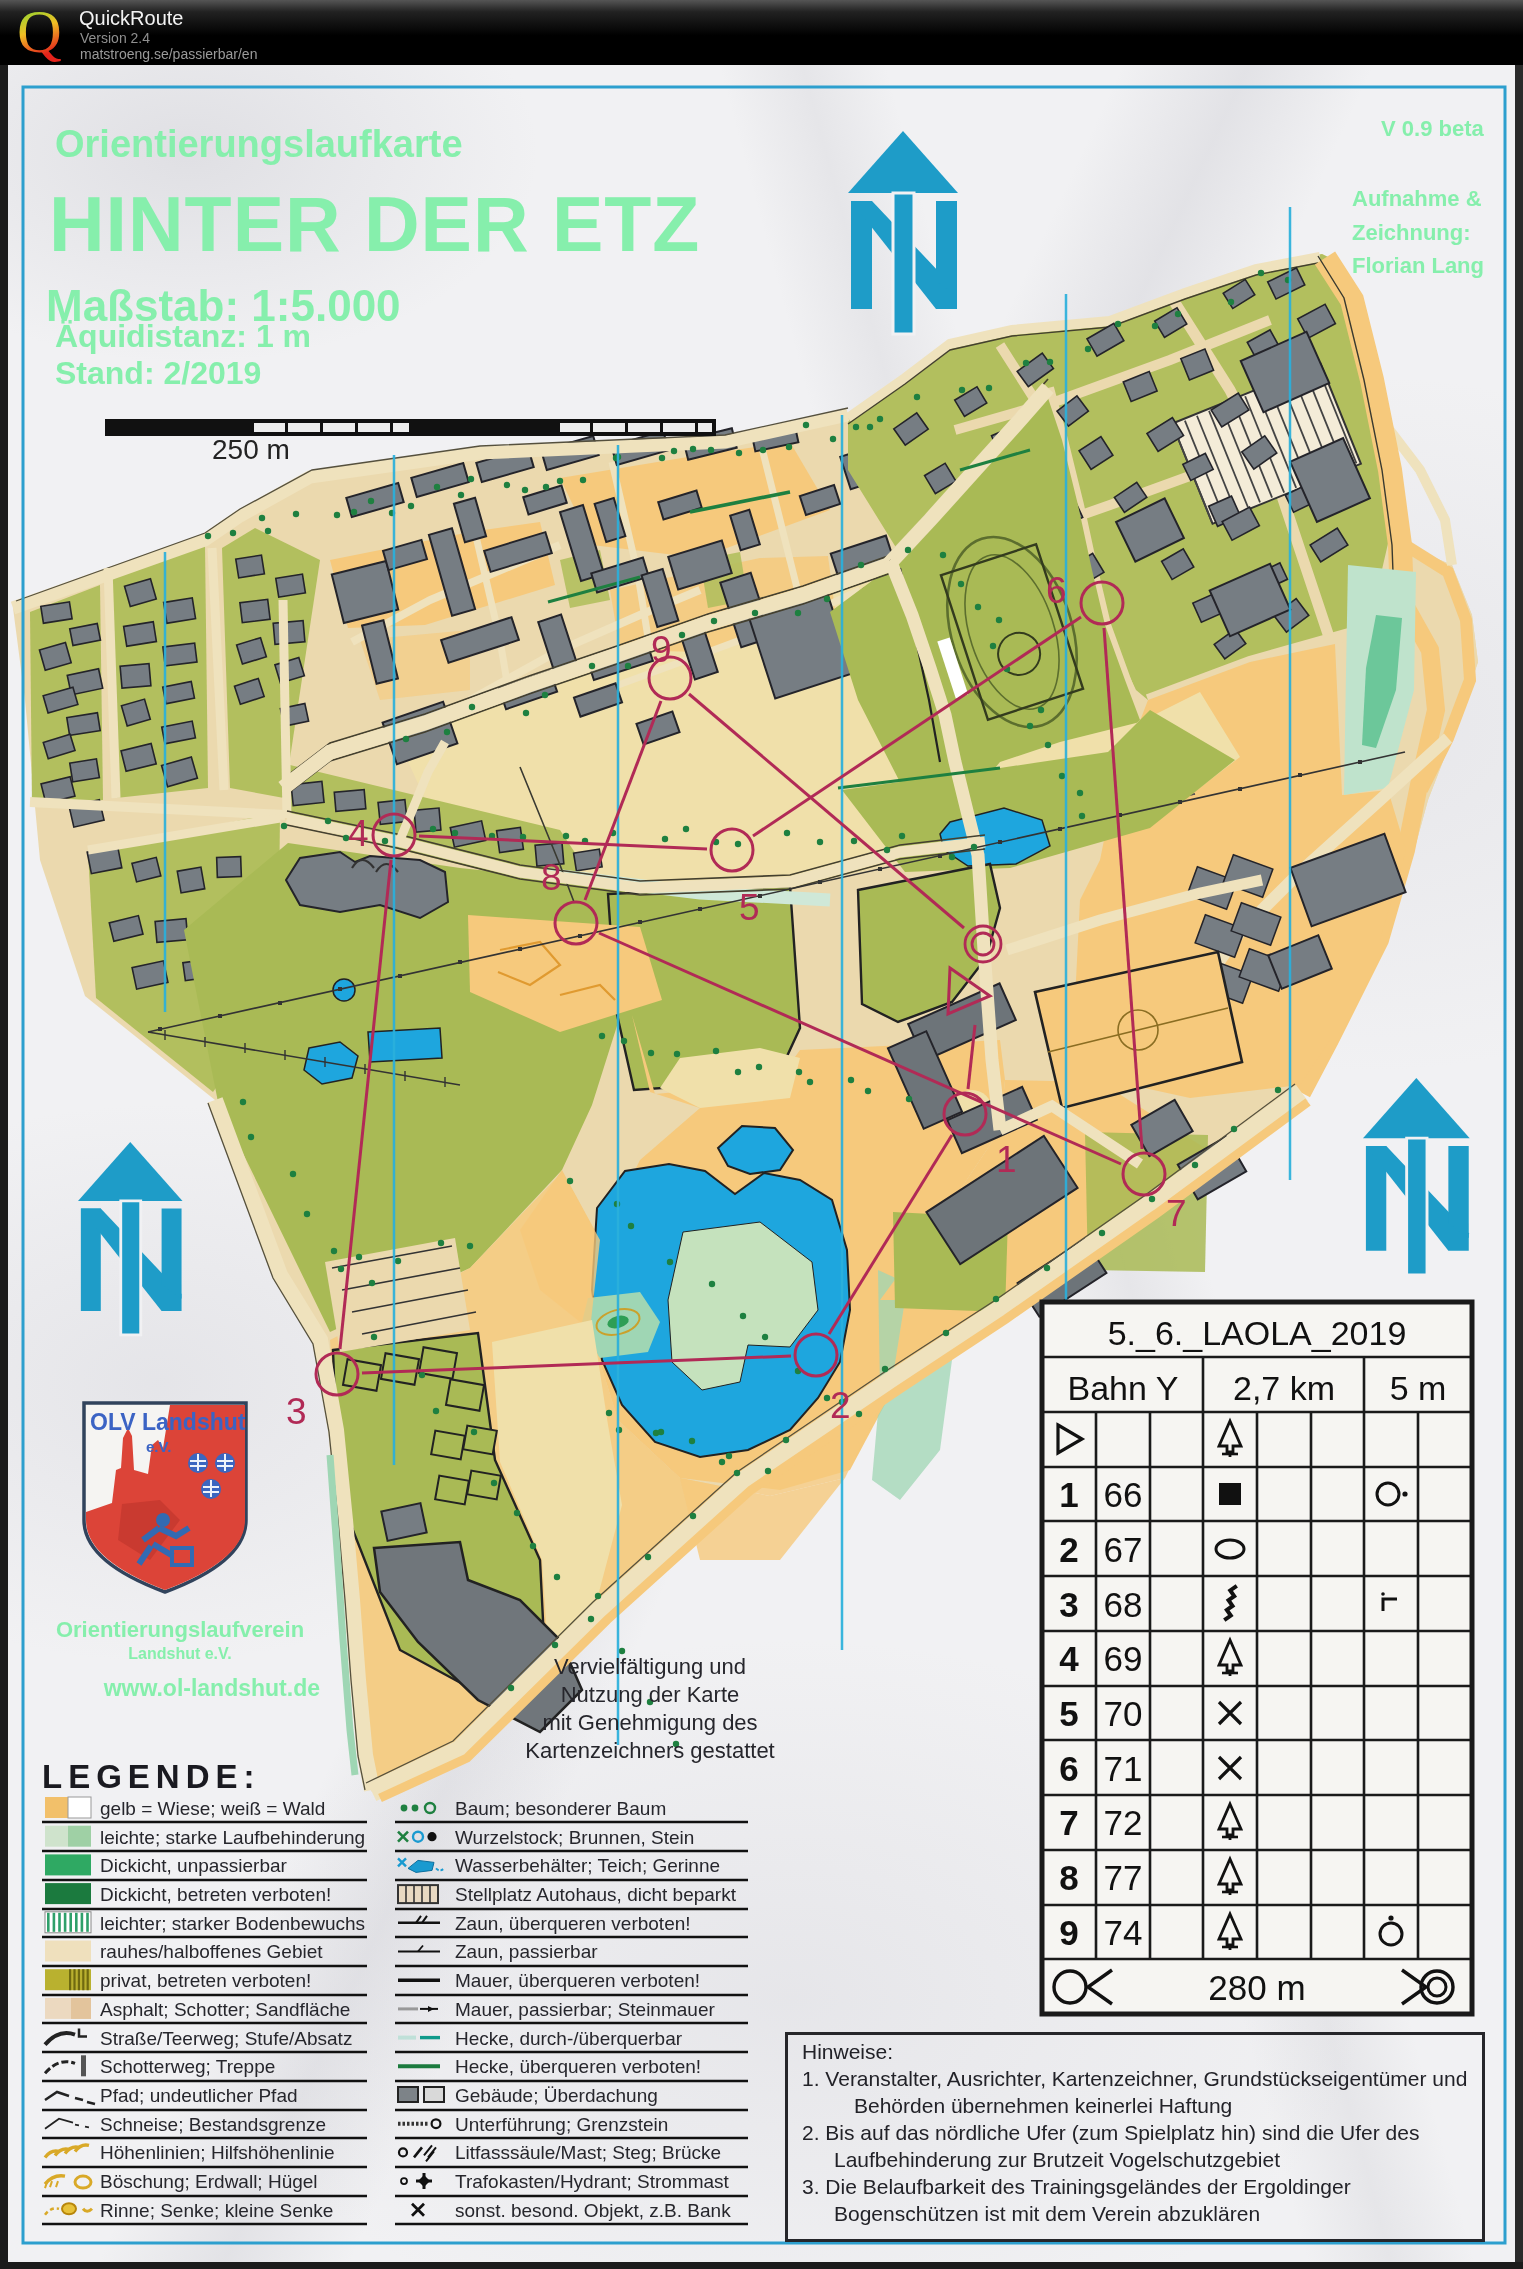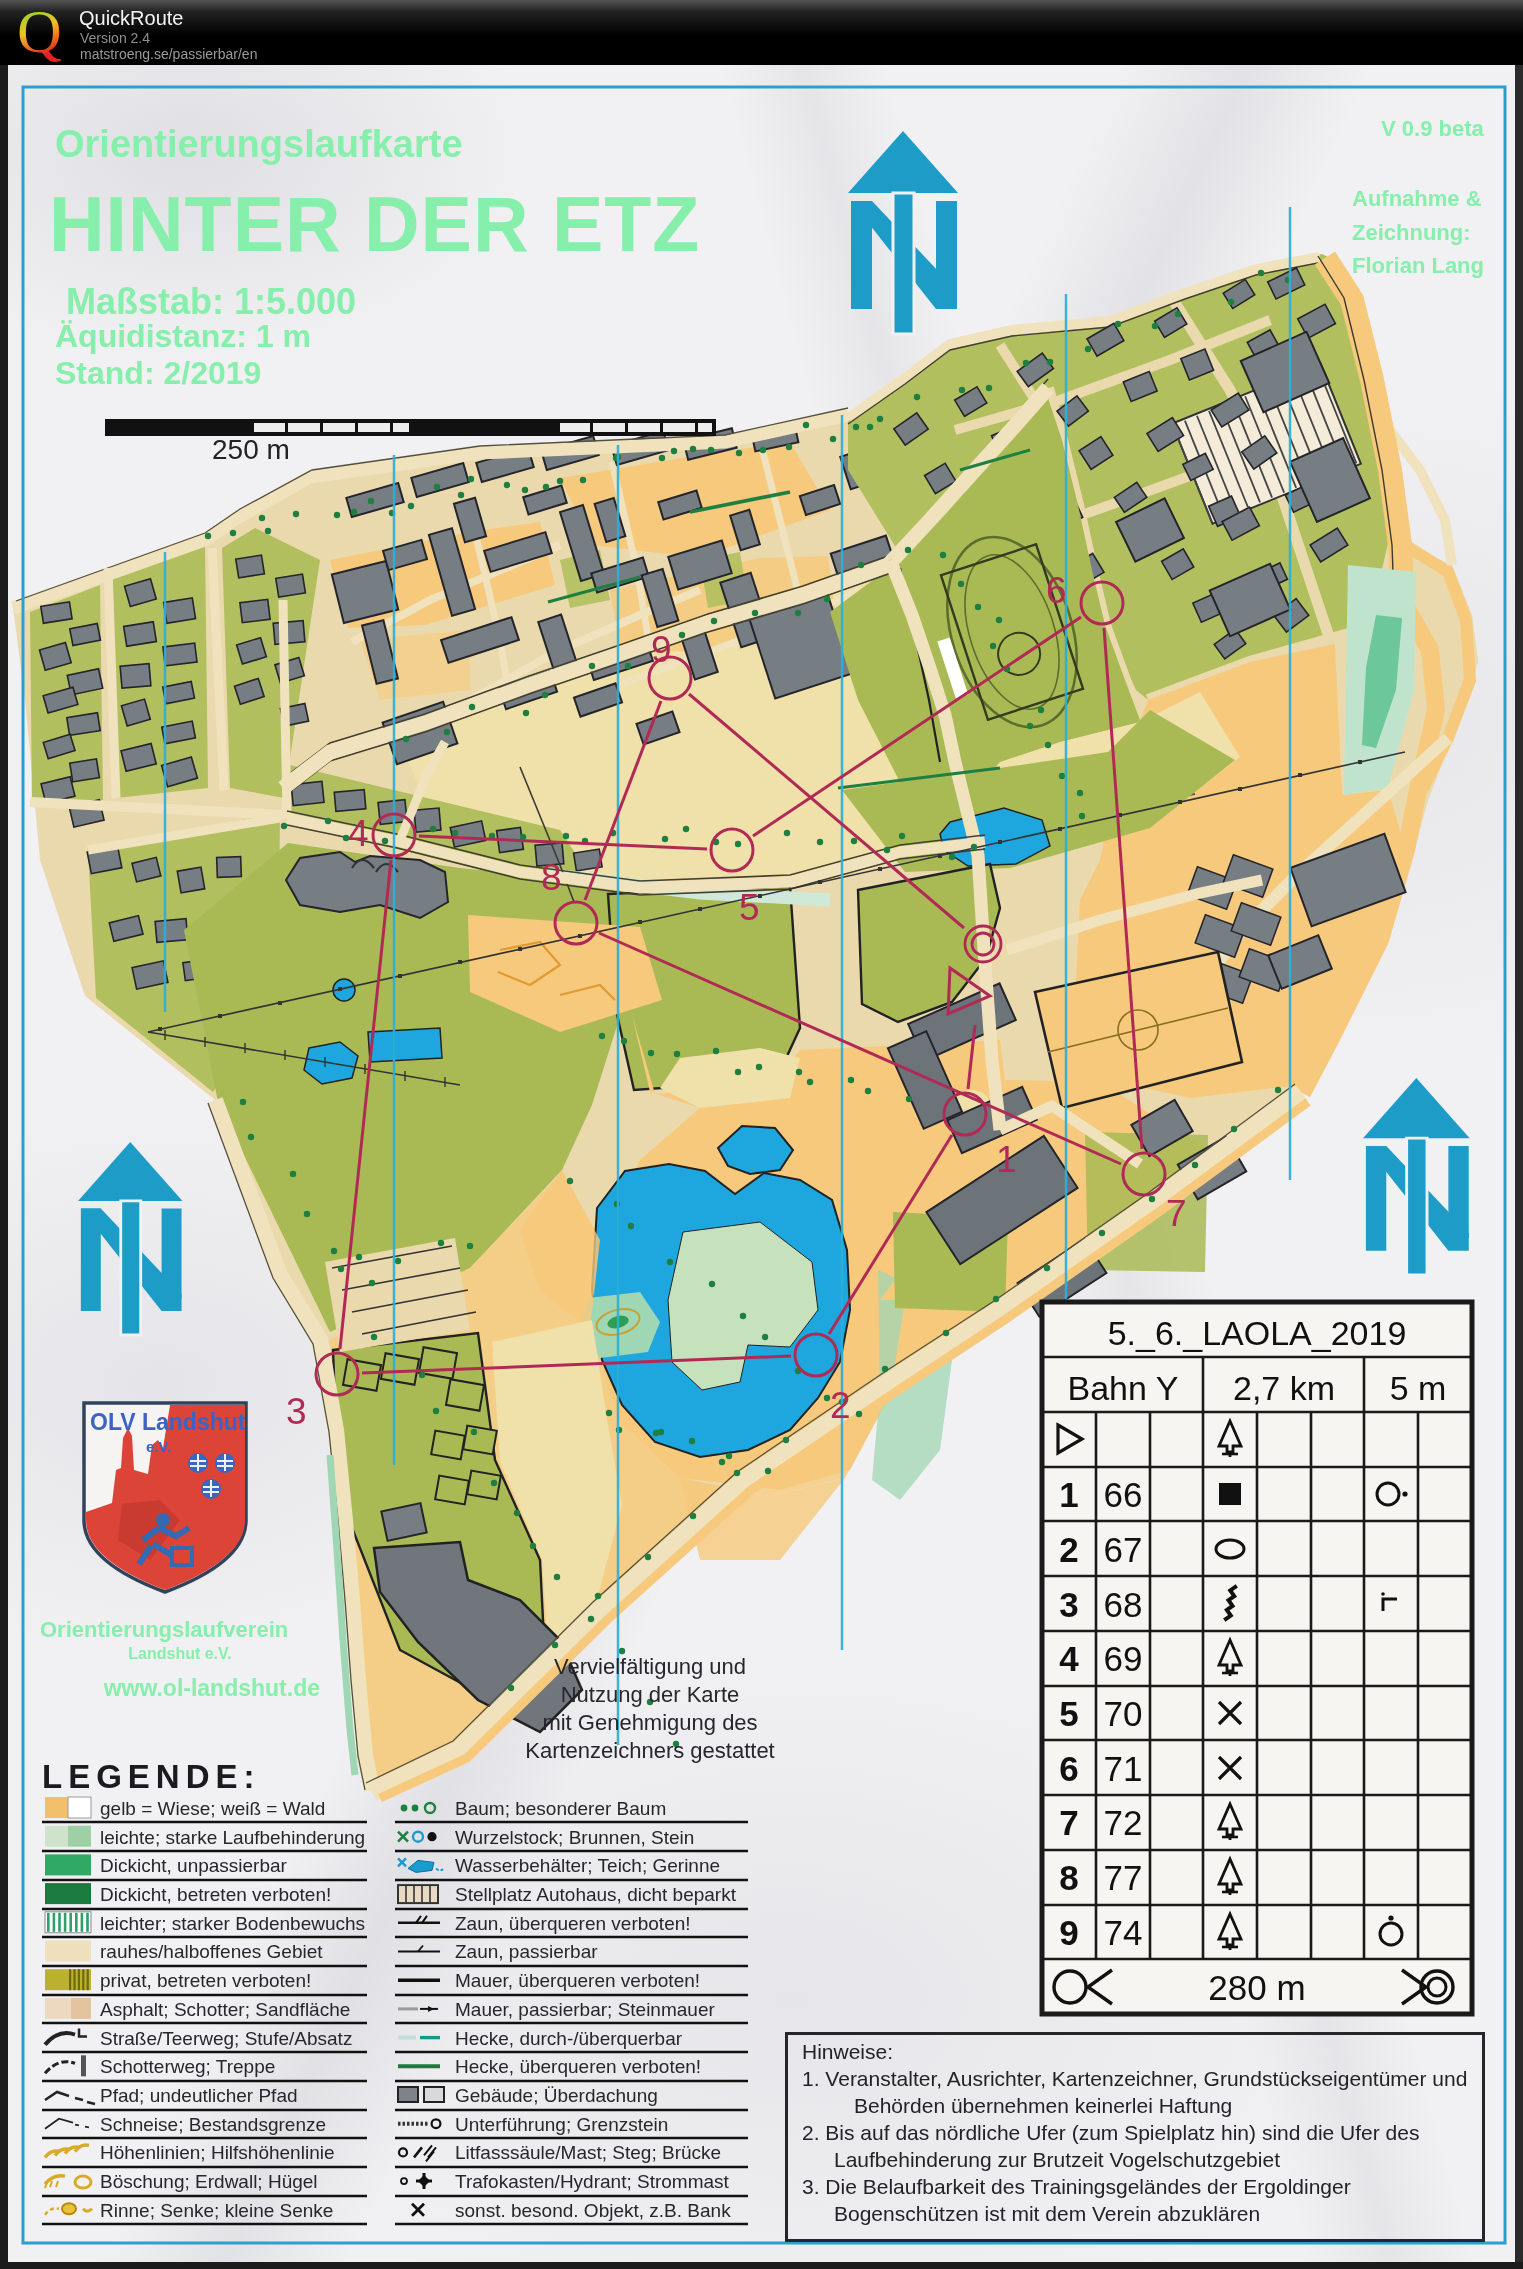--- a/index.html
+++ b/index.html
@@ -701,31 +701,31 @@
         <path d="M 159 1528 L 143 1540 M 159 1528 L 176 1536 L 189 1528 M 151 1546 L 139 1564 M 153 1544 L 173 1556"></path>
         <rect x="172" y="1548" width="20" height="17" stroke-width="4"></rect>
       </g>
 </g>
 </svg>
 
 <div class="abs t" style="left:55px;top:123px;font-size:38px;">Orientierungslaufkarte</div>
 
 <div class="abs t" style="left:49px;top:180px;font-size:77px;letter-spacing:1px;">HINTER DER ETZ</div>
 
-<div class="abs t" style="left:66px;top:281px;font-size:36px;">Maßstab: 1:5.000</div>
+<div class="abs t" style="left:46px;top:281px;font-size:44px;">Maßstab: 1:5.000</div>
 <div class="abs t" style="left:55px;top:318px;font-size:32px;">Äquidistanz: 1 m</div>
 <div class="abs t" style="left:55px;top:355px;font-size:32px;">Stand: 2/2019</div>
 
 <div class="abs t" style="left:1381px;top:116px;font-size:22px;">V 0.9 beta</div>
 
 <div class="abs t" style="left:1352px;top:186px;font-size:22px;">Aufnahme &amp;</div>
 <div class="abs t" style="left:1352px;top:220px;font-size:22px;text-align:right;">Zeichnung:</div>
 <div class="abs t" style="left:1352px;top:253px;font-size:22px;">Florian Lang</div>
 
-<div class="abs t" style="left:40px;top:1617px;width:280px;font-size:22px;">Orientierungslaufverein</div>
+<div class="abs t" style="left:40px;top:1617px;width:280px;text-align:center;font-size:22px;">Orientierungslaufverein</div>
 <div class="abs t" style="left:40px;top:1645px;width:280px;text-align:center;font-size:16px;">Landshut e.V.</div>
 <div class="abs t" style="left:40px;top:1675px;width:280px;text-align:right;font-size:23px;">www.ol-landshut.de</div>
 
 <div class="abs" style="left:500px;top:1653px;width:300px;text-align:center;font-size:22px;color:#26262c;line-height:28px;">Vervielfältigung und<br>Nutzung der Karte<br>mit Genehmigung des<br>Kartenzeichners gestattet</div>
 
 <svg class="abs" style="left:0;top:0" width="1523" height="2269" viewBox="0 0 1523 2269">
 
 <text x="42" y="1788" font-size="33" font-weight="bold" letter-spacing="6" fill="#1a1a20" font-family="Liberation Sans">LEGENDE:</text>
 
 <rect x="45" y="1797.0" width="23.0" height="21" fill="#f2c06a"></rect>

